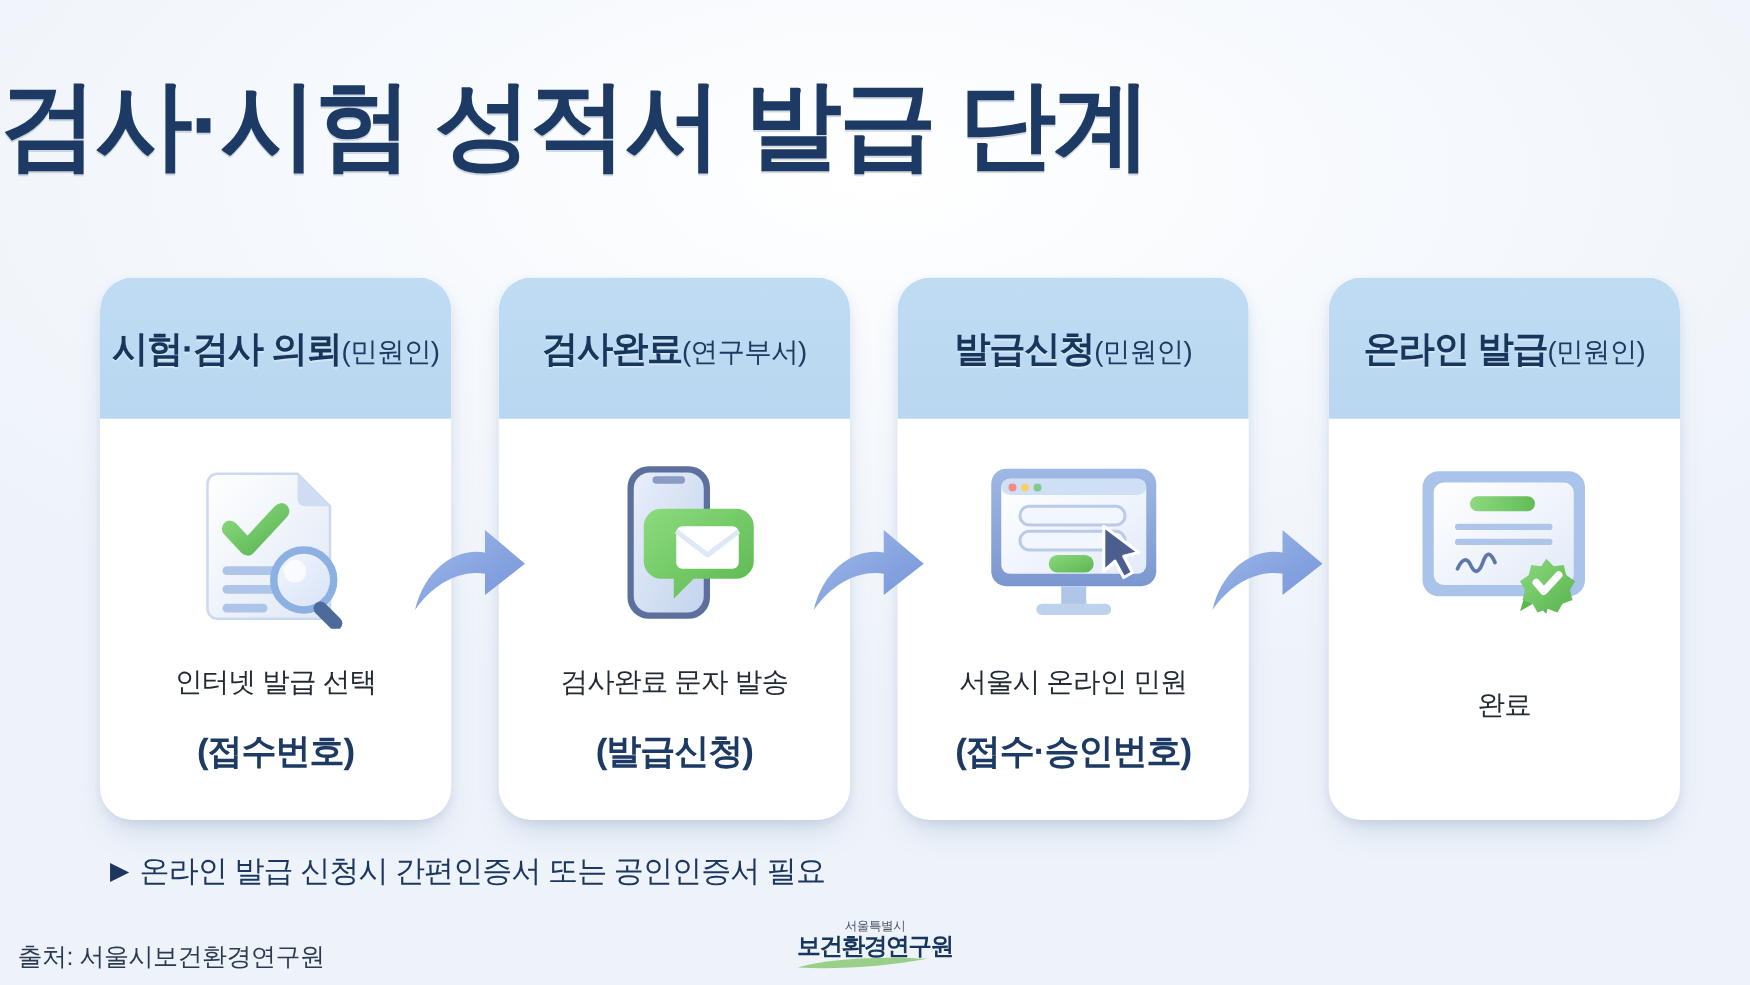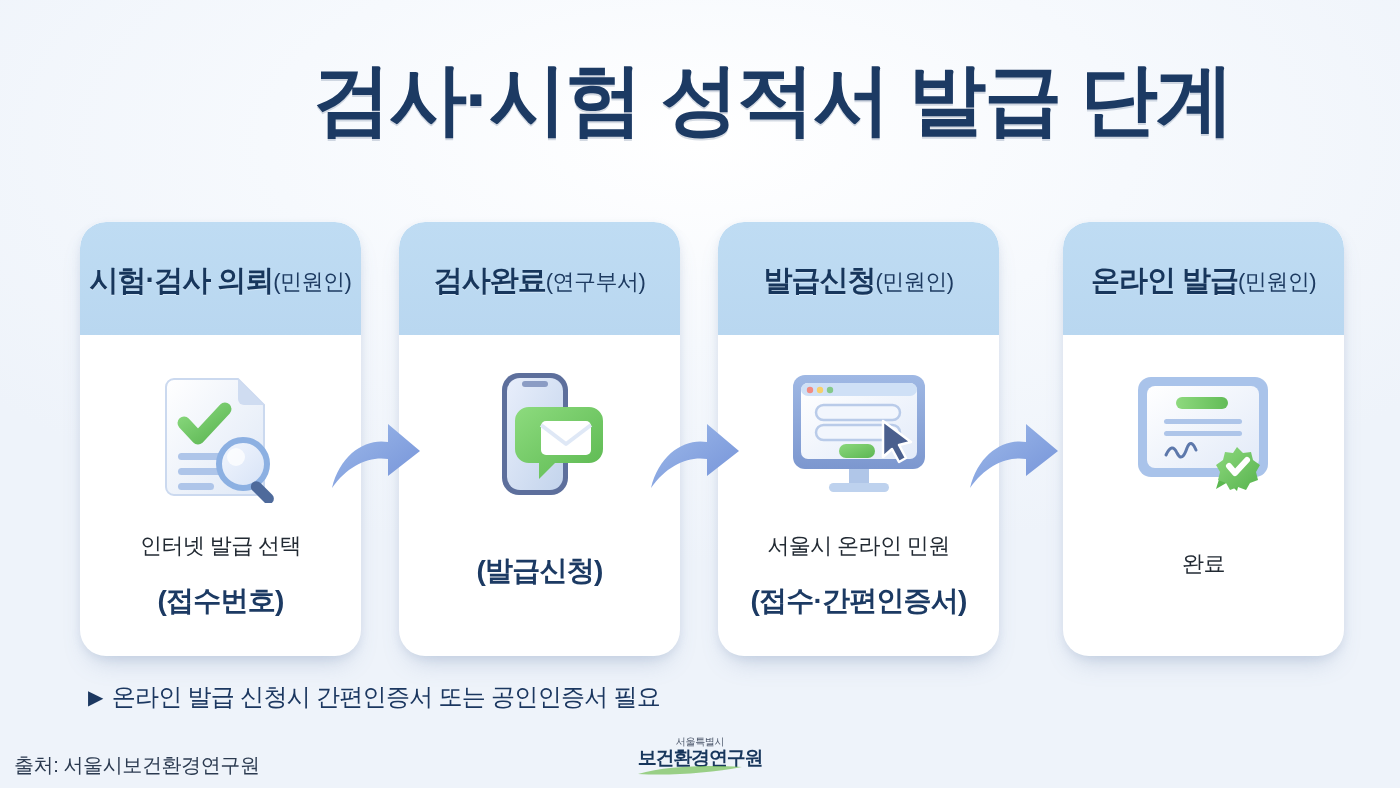--- a/index.html
+++ b/index.html
@@ -13,21 +13,21 @@
     position:relative;
     width:1400px; height:788px;
     background:
       radial-gradient(ellipse 900px 420px at 50% 18%, #ffffff 0%, #f6f9fd 48%, #eef3fa 100%),
       linear-gradient(180deg,#f7fafd 0%,#eef3fa 100%);
   }
 
   
   #title{
     position:absolute; top:48px; left:0; width:1232px;
-    text-align:right;
+    text-align:left;
     font-size:78px; font-weight:bold; letter-spacing:-2px;
     color:#1c3a63;
     text-shadow:0 2px 0 rgba(28,58,99,.18);
     white-space:nowrap;
   }
 
   
   .card{
     position:absolute;
     top:222px; width:281px; height:434px;
@@ -187,20 +187,21 @@
           <rect x="37" y="10" width="66" height="122" rx="17" fill="#5d6f9c"></rect>
           <rect x="42" y="15" width="56" height="112" rx="13" fill="url(#scrG)"></rect>
           <rect x="57" y="18" width="26" height="6" rx="3" fill="#8b9cc4"></rect>
           <path d="M64 44 h60 a14 14 0 0 1 14 14 v28 a14 14 0 0 1 -14 14 h-34 l-16 16 v-16 h-10
                    a14 14 0 0 1 -14 -14 v-28 a14 14 0 0 1 14 -14 z" fill="url(#bubG)"></path>
           <rect x="76" y="58" width="50" height="34" rx="5" fill="#ffffff"></rect>
           <path d="M76 62 l25 19 l25 -19" fill="none" stroke="#dfe8f6" stroke-width="4" stroke-linejoin="round"></path>
         </svg>
       </div>
       <div class="body-text">
+        <div class="body-line1">검사완료 문자 발송</div>
         <div class="body-line2">(발급신청)</div>
       </div>
     </div>
   </div>
 
   <div class="card c3">
     <div class="card-head">
       <div class="head-title">발급신청</div>
       <div class="head-sub">(민원인)</div>
     </div>
@@ -230,21 +231,21 @@
           <rect x="37" y="42" width="84" height="15" rx="7.5" fill="#f2f6fd" stroke="#b9cbe9" stroke-width="2.5"></rect>
           <rect x="37" y="62" width="84" height="15" rx="7.5" fill="#f2f6fd" stroke="#b9cbe9" stroke-width="2.5"></rect>
           <rect x="60" y="81" width="36" height="14" rx="7" fill="url(#btnG)"></rect>
           <path d="M104 58 l28 21 l-12 3 l7 13 l-7 4 l-7 -13 l-9 8 z" fill="#4a5f8e" stroke="#ffffff" stroke-width="2.5" stroke-linejoin="round"></path>
           <rect x="70" y="106" width="20" height="16" fill="#b0c6e8"></rect>
           <rect x="50" y="120" width="60" height="9" rx="4.5" fill="#bed2ee"></rect>
         </svg>
       </div>
       <div class="body-text">
         <div class="body-line1">서울시 온라인 민원</div>
-        <div class="body-line2">(접수·간편인증서)</div>
+        <div class="body-line2">(접수·승인번호)</div>
       </div>
     </div>
   </div>
 
   <div class="card c4">
     <div class="card-head">
       <div class="head-title">온라인 발급</div>
       <div class="head-sub">(민원인)</div>
     </div>
     <div class="card-body">

